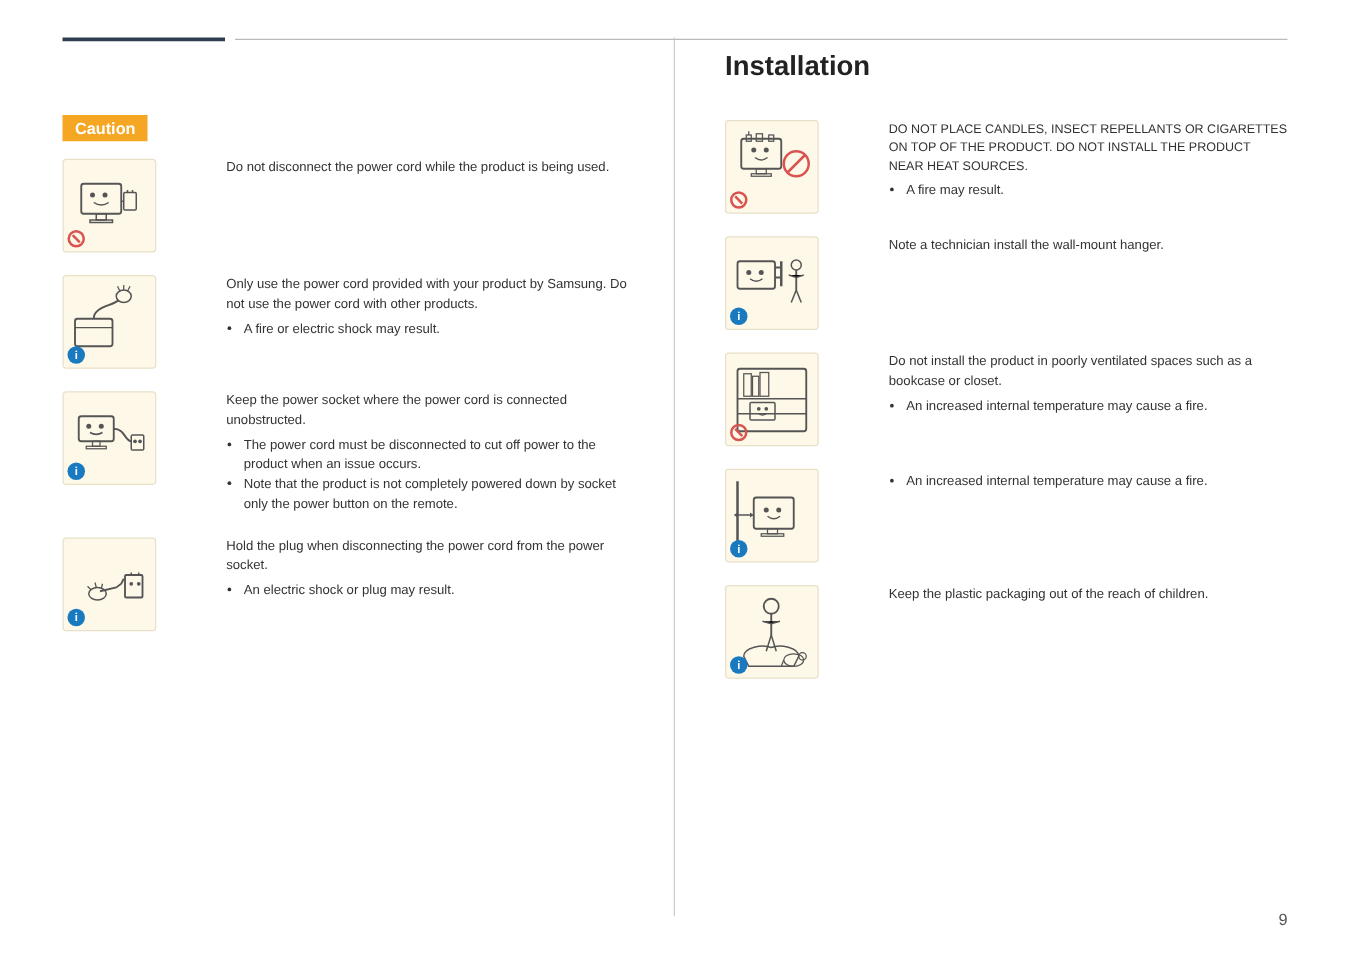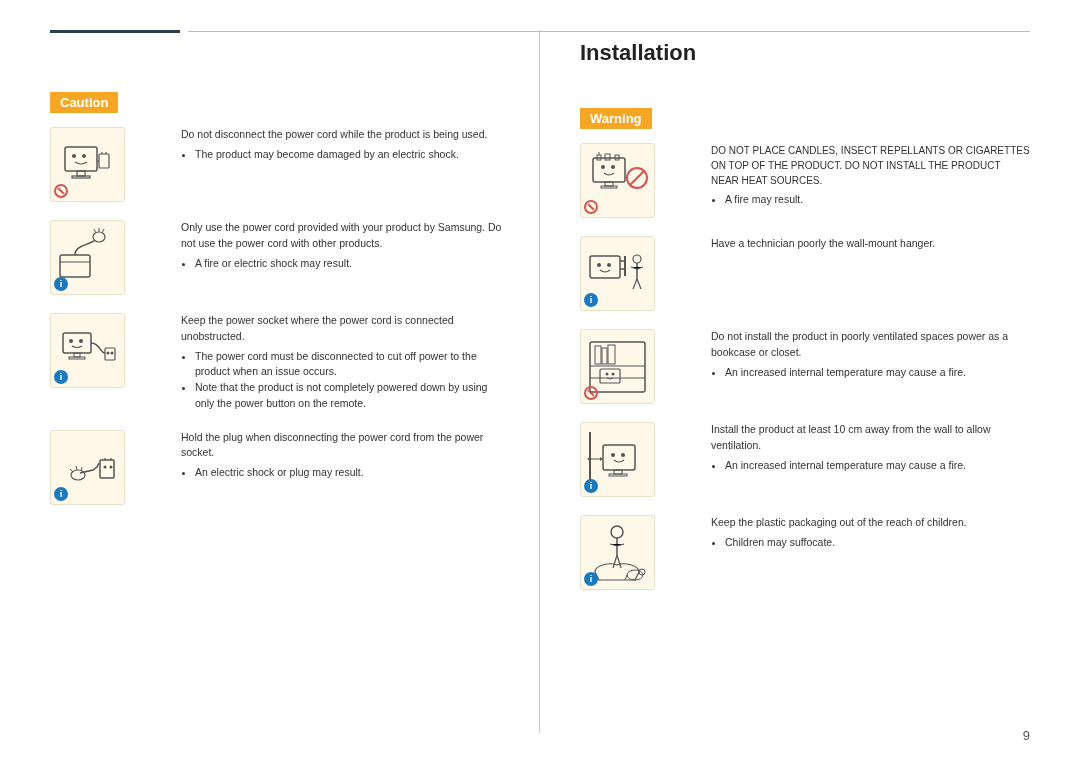--- a/index.html
+++ b/index.html
@@ -198,23 +198,20 @@
             <line x1="51" y1="20" x2="51" y2="22" stroke="#555" stroke-width="1.2"></line>
             <line x1="44" y1="29" x2="42" y2="29" stroke="#555" stroke-width="1.2"></line>
           </svg>
 
           <div style="position:absolute;bottom:3px;left:3px;width:14px;height:14px;border-radius:50%;border:2px solid #d9534f;display:flex;align-items:center;justify-content:center;">
             <div style="width:8px;height:2px;background:#d9534f;transform:rotate(45deg);"></div>
           </div>
         </div>
         <div class="text-block">
           <p>Do not disconnect the power cord while the product is being used.</p>
-          <ul>
-            <li>The product may become damaged by an electric shock.</li>
-          </ul>
         </div>
       </div>
 
       <div class="content-row">
         <div class="illustration">
           <svg viewBox="0 0 65 65" xmlns="http://www.w3.org/2000/svg">
 
             <rect x="5" y="30" width="30" height="22" rx="2" fill="none" stroke="#555" stroke-width="1.5"></rect>
             <path d="M5 37 L35 37" stroke="#555" stroke-width="1"></path>
 
@@ -251,21 +248,21 @@
             <rect x="50" y="30" width="10" height="12" rx="1" fill="none" stroke="#555" stroke-width="1.2"></rect>
             <circle cx="53" cy="35" r="1.5" fill="#555"></circle>
             <circle cx="57" cy="35" r="1.5" fill="#555"></circle>
           </svg>
           <div class="icon-badge blue">i</div>
         </div>
         <div class="text-block">
           <p>Keep the power socket where the power cord is connected unobstructed.</p>
           <ul>
             <li>The power cord must be disconnected to cut off power to the product when an issue occurs.</li>
-            <li>Note that the product is not completely powered down by using only the power button on the remote.</li>
+            <li>Note that the product is not completely powered down by socket only the power button on the remote.</li>
           </ul>
         </div>
       </div>
 
       <div class="content-row">
         <div class="illustration">
           <svg viewBox="0 0 65 65" xmlns="http://www.w3.org/2000/svg">
 
             <rect x="45" y="25" width="14" height="18" rx="1" fill="none" stroke="#555" stroke-width="1.5"></rect>
             <line x1="50" y1="23" x2="50" y2="25" stroke="#555" stroke-width="1.2"></line>
@@ -288,23 +285,20 @@
           </ul>
         </div>
       </div>
 
     </div>
   </div>
 
   <div class="right-col">
     <div class="right-col-inner">
       <h2 class="section-title">Installation</h2>
-      <div>
-        <span class="section-label label-warning">Warning</span>
-      </div>
 
       <div class="content-row">
         <div class="illustration">
           <svg viewBox="0 0 65 65" xmlns="http://www.w3.org/2000/svg">
 
             <rect x="8" y="10" width="32" height="24" rx="2" fill="none" stroke="#555" stroke-width="1.5"></rect>
             <circle cx="18" cy="19" r="2" fill="#555"></circle>
             <circle cx="28" cy="19" r="2" fill="#555"></circle>
             <path d="M19 25 Q24 29 29 25" fill="none" stroke="#555" stroke-width="1.2"></path>
 
@@ -346,21 +340,21 @@
 
             <circle cx="52" cy="18" r="4" fill="none" stroke="#555" stroke-width="1.2"></circle>
             <path d="M52 22 L52 38" stroke="#555" stroke-width="1.5"></path>
             <path d="M46 26 L52 28 L58 26" stroke="#555" stroke-width="1.2"></path>
             <path d="M52 38 L48 48" stroke="#555" stroke-width="1.2"></path>
             <path d="M52 38 L56 48" stroke="#555" stroke-width="1.2"></path>
           </svg>
           <div class="icon-badge blue">i</div>
         </div>
         <div class="text-block">
-          <p>Have a technician poorly the wall-mount hanger.</p>
+          <p>Note a technician install the wall-mount hanger.</p>
         </div>
       </div>
 
       <div class="content-row">
         <div class="illustration">
           <svg viewBox="0 0 65 65" xmlns="http://www.w3.org/2000/svg">
 
             <rect x="5" y="8" width="55" height="50" rx="2" fill="none" stroke="#555" stroke-width="1.5"></rect>
             <line x1="5" y1="32" x2="60" y2="32" stroke="#555" stroke-width="1.2"></line>
             <line x1="5" y1="44" x2="60" y2="44" stroke="#555" stroke-width="1.2"></line>
@@ -372,21 +366,21 @@
 
             <rect x="10" y="12" width="6" height="18" fill="none" stroke="#555" stroke-width="1"></rect>
             <rect x="17" y="14" width="5" height="16" fill="none" stroke="#555" stroke-width="1"></rect>
             <rect x="23" y="11" width="7" height="19" fill="none" stroke="#555" stroke-width="1"></rect>
           </svg>
           <div style="position:absolute;bottom:3px;left:3px;width:14px;height:14px;border-radius:50%;border:2px solid #d9534f;display:flex;align-items:center;justify-content:center;">
             <div style="width:8px;height:2px;background:#d9534f;transform:rotate(45deg);"></div>
           </div>
         </div>
         <div class="text-block">
-          <p>Do not install the product in poorly ventilated spaces power as a bookcase or closet.</p>
+          <p>Do not install the product in poorly ventilated spaces such as a bookcase or closet.</p>
           <ul>
             <li>An increased internal temperature may cause a fire.</li>
           </ul>
         </div>
       </div>
 
       <div class="content-row">
         <div class="illustration">
           <svg viewBox="0 0 65 65" xmlns="http://www.w3.org/2000/svg">
 
@@ -399,21 +393,20 @@
             <rect x="18" y="18" width="32" height="25" rx="2" fill="none" stroke="#555" stroke-width="1.5"></rect>
             <circle cx="28" cy="28" r="2" fill="#555"></circle>
             <circle cx="38" cy="28" r="2" fill="#555"></circle>
             <path d="M29 33 Q34 37 39 33" fill="none" stroke="#555" stroke-width="1.2"></path>
             <rect x="29" y="43" width="8" height="4" fill="none" stroke="#555" stroke-width="1"></rect>
             <rect x="24" y="47" width="18" height="2" fill="none" stroke="#555" stroke-width="1"></rect>
           </svg>
           <div class="icon-badge blue">i</div>
         </div>
         <div class="text-block">
-          <p>Install the product at least 10 cm away from the wall to allow ventilation.</p>
           <ul>
             <li>An increased internal temperature may cause a fire.</li>
           </ul>
         </div>
       </div>
 
       <div class="content-row">
         <div class="illustration">
           <svg viewBox="0 0 65 65" xmlns="http://www.w3.org/2000/svg">
 
@@ -426,23 +419,20 @@
             <path d="M10 52 C10 45 25 42 32 45 C39 42 54 45 54 52 L50 60 L14 60 Z" fill="none" stroke="#555" stroke-width="1.2"></path>
 
             <ellipse cx="50" cy="55" rx="8" ry="5" fill="none" stroke="#555" stroke-width="1"></ellipse>
             <circle cx="57" cy="52" r="3" fill="none" stroke="#555" stroke-width="1"></circle>
             <path d="M42 55 L40 60" stroke="#555" stroke-width="1"></path>
           </svg>
           <div class="icon-badge blue">i</div>
         </div>
         <div class="text-block">
           <p>Keep the plastic packaging out of the reach of children.</p>
-          <ul>
-            <li>Children may suffocate.</li>
-          </ul>
         </div>
       </div>
 
     </div>
   </div>
 </div>
 
 <div class="page-number">9</div>
 
 </body></html>

